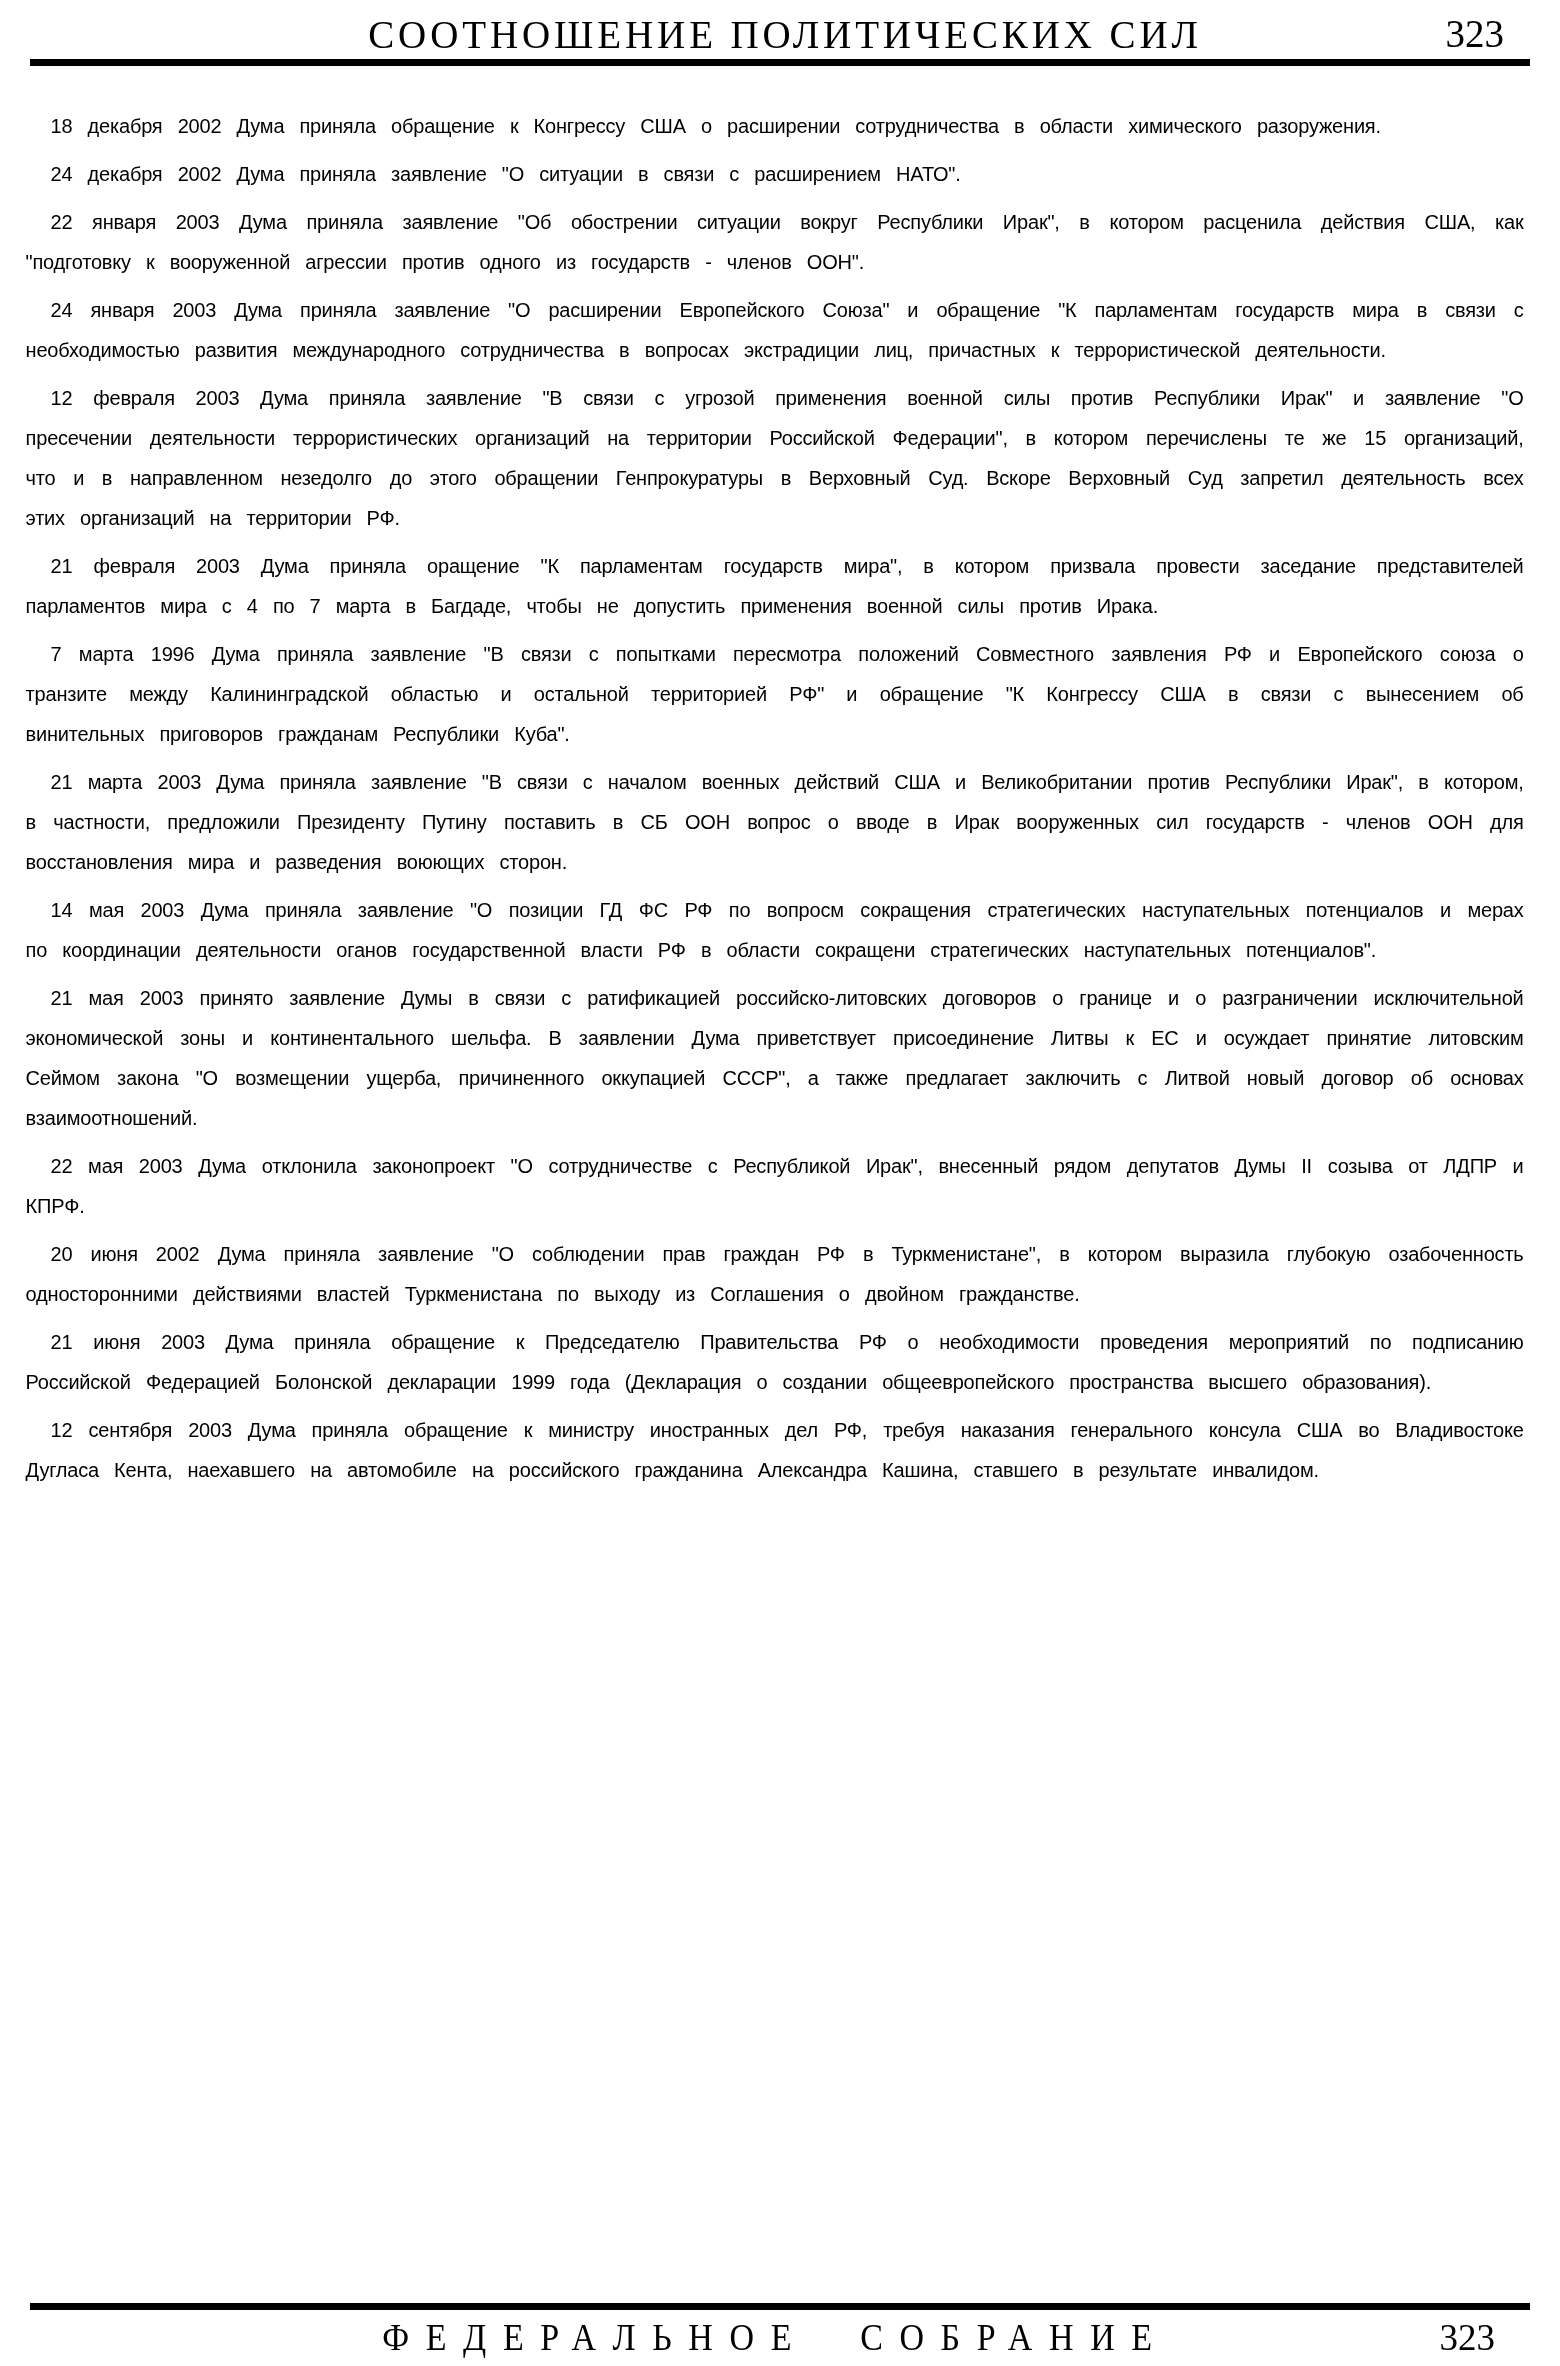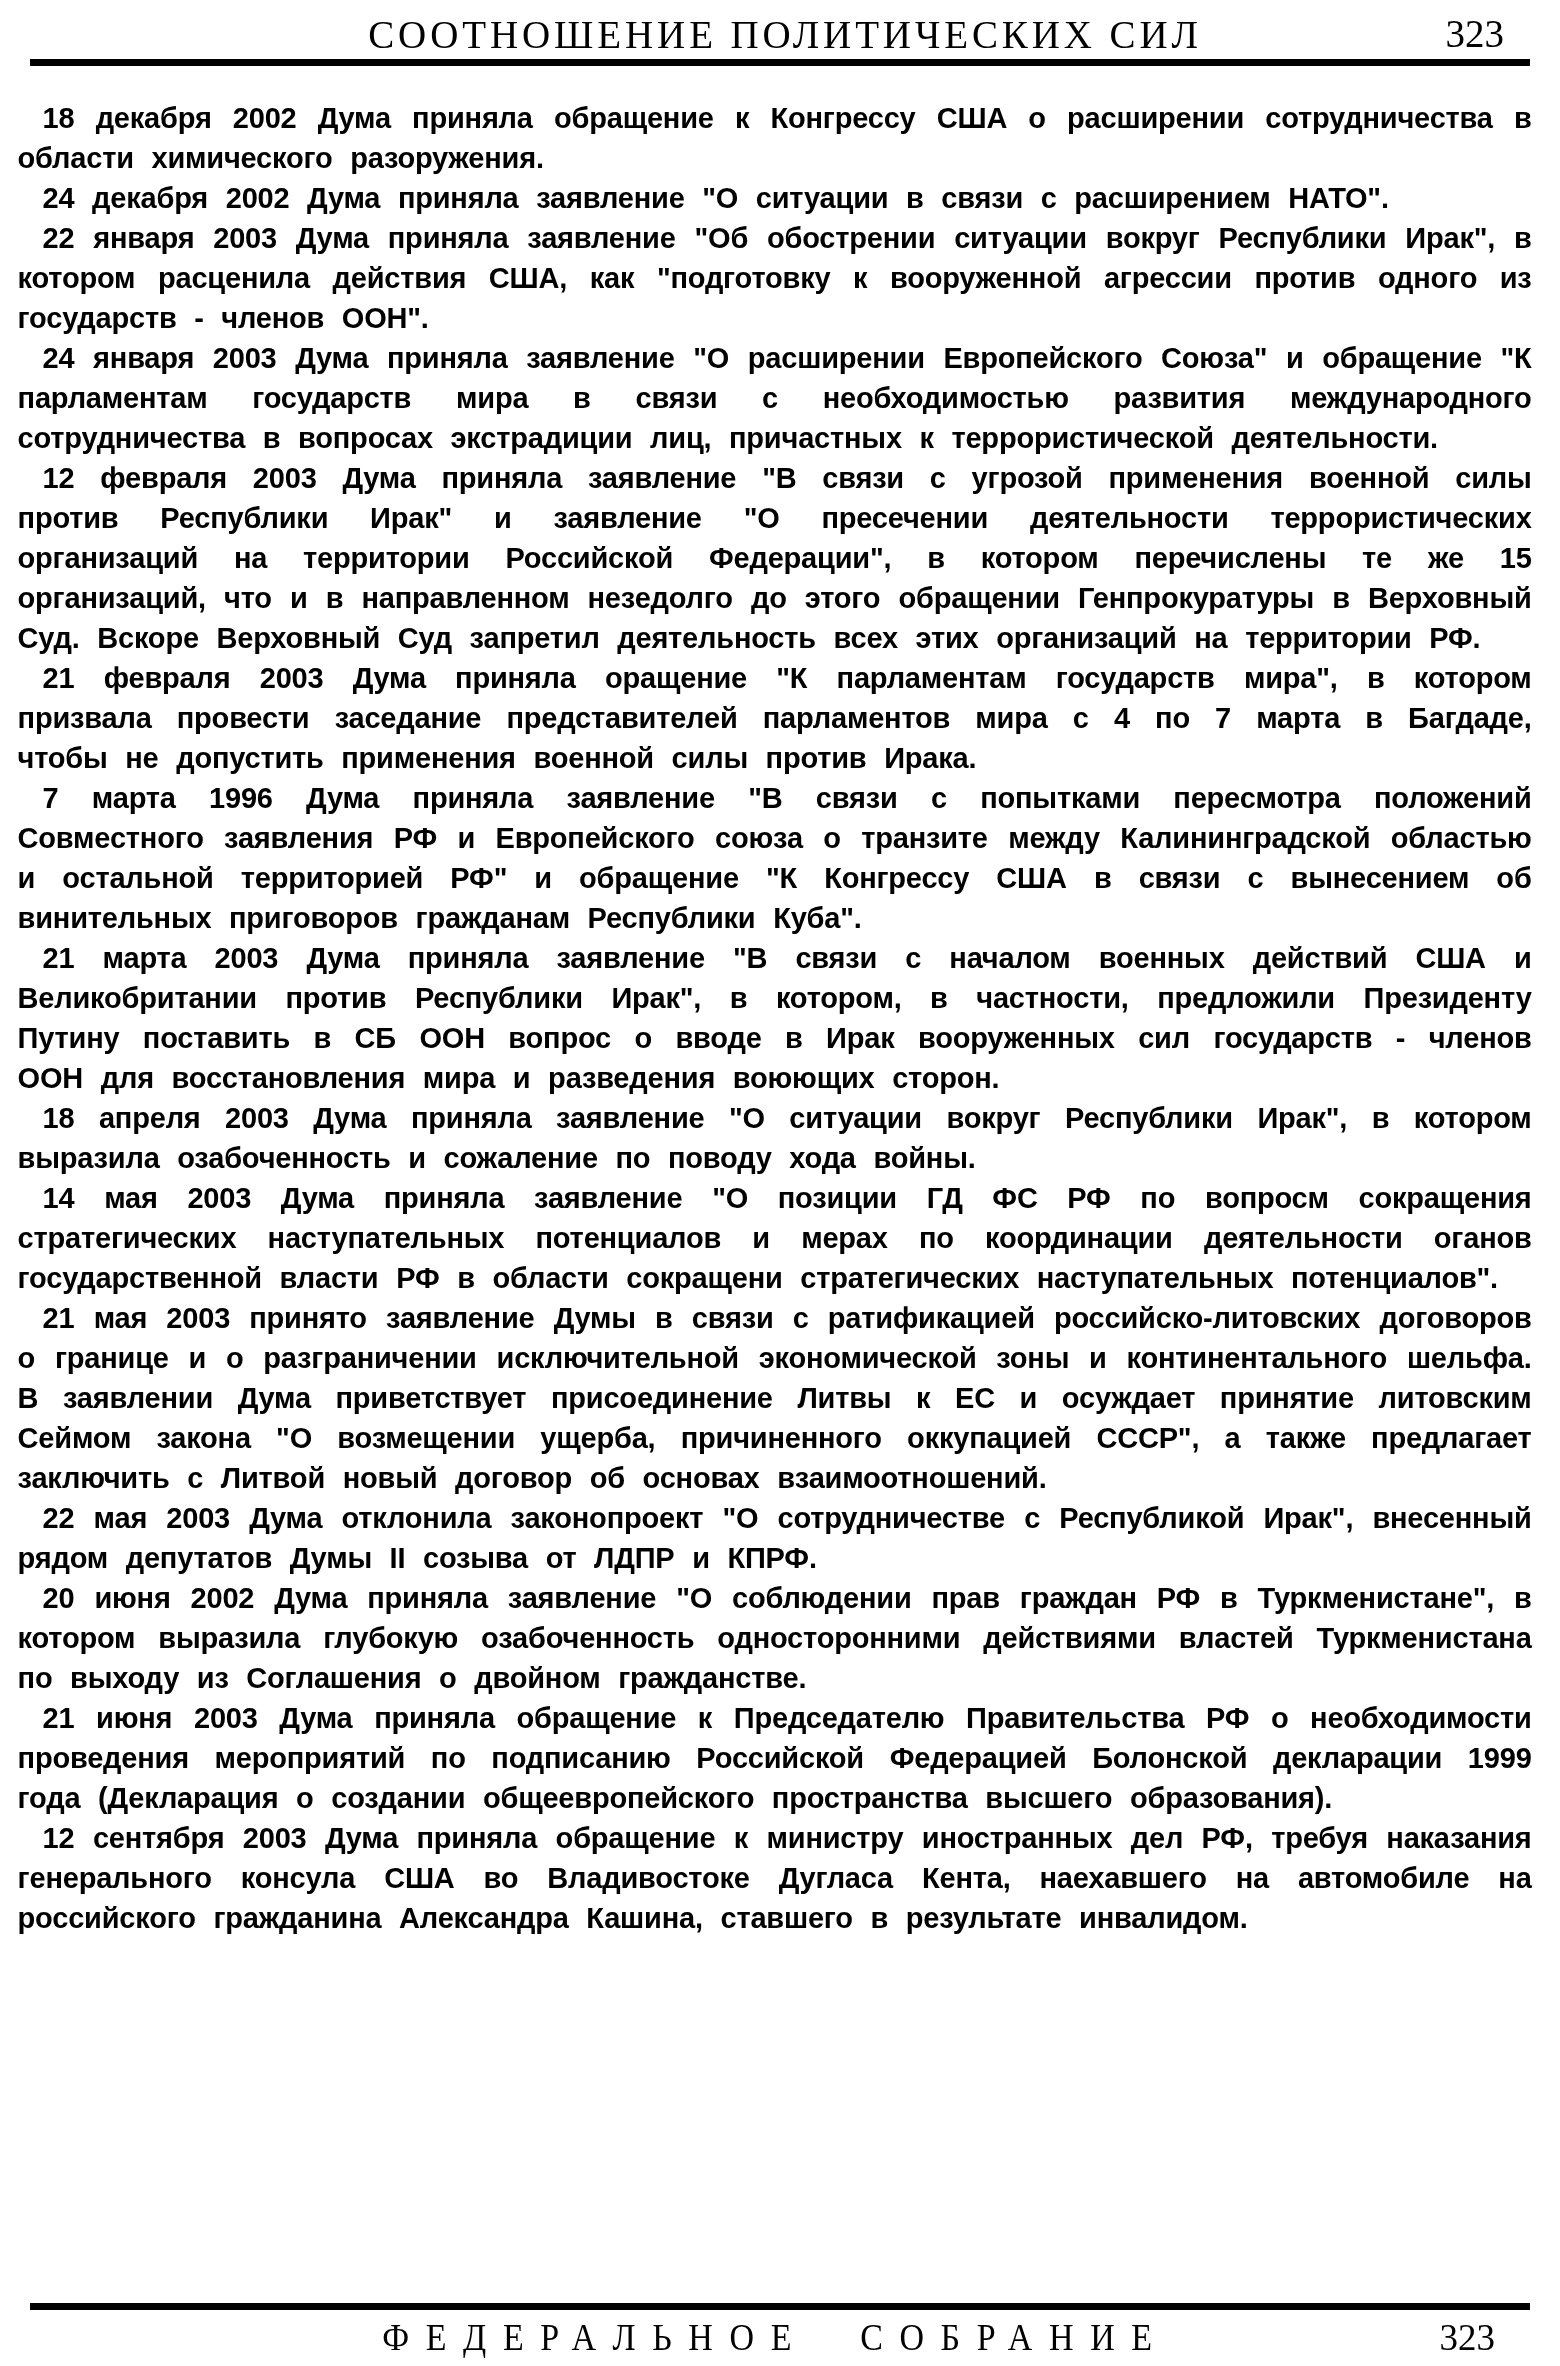--- a/index.html
+++ b/index.html
@@ -45,28 +45,27 @@
   .rule-top { top: 59px; }
   .rule-bottom { top: 2303px; }
   
   .page-body {
     position: absolute;
     top: 98px;
     left: 17.6px;
     width: 1514px;
   }
   .para {
-    margin: 0;
-    font-size: 29px;
+    margin: 8px;
+    font-size: 20px;
     line-height: 40px;
     text-align: justify;
     text-indent: 25px;
     word-spacing: 9.8px;
     letter-spacing: -0.2px;
-    font-weight: bold;
   }
   
   .page-footer {
     position: absolute;
     top: 2313px; left: 29px; right: 38px;
     height: 49px;
   }
   .page-footer .foot-title {
     position: absolute;
     left: 0; right: 0;
@@ -101,21 +100,20 @@
 
   <div class="page-body">
       <p class="para">18 декабря 2002 Дума приняла обращение к Конгрессу США о расширении сотрудничества в области химического разоружения.</p>
       <p class="para">24 декабря 2002 Дума приняла заявление "О ситуации в связи с расширением НАТО".</p>
       <p class="para">22 января 2003 Дума приняла заявление "Об обострении ситуации вокруг Республики Ирак", в котором расценила действия США, как "подготовку к вооруженной агрессии против одного из государств - членов ООН".</p>
       <p class="para">24 января 2003 Дума приняла заявление "О расширении Европейского Союза" и обращение "К парламентам государств мира в связи с необходимостью развития международного сотрудничества в вопросах экстрадиции лиц, причастных к террористической деятельности.</p>
       <p class="para">12 февраля 2003 Дума приняла заявление "В связи с угрозой применения военной силы против Республики Ирак" и заявление "О пресечении деятельности террористических организаций на территории Российской Федерации", в котором перечислены те же 15 организаций, что и в направленном незедолго до этого обращении Генпрокуратуры в Верховный Суд. Вскоре Верховный Суд запретил деятельность всех этих организаций на территории РФ.</p>
       <p class="para">21 февраля 2003 Дума приняла оращение "К парламентам государств мира", в котором призвала провести заседание представителей парламентов мира с 4 по 7 марта в Багдаде, чтобы не допустить применения военной силы против Ирака.</p>
       <p class="para">7 марта 1996 Дума приняла заявление "В связи с попытками пересмотра положений Совместного заявления РФ и Европейского союза о транзите между Калининградской областью и остальной территорией РФ" и обращение "К Конгрессу США в связи с вынесением об винительных приговоров гражданам Республики Куба".</p>
       <p class="para">21 марта 2003 Дума приняла заявление "В связи с началом военных действий США и Великобритании против Республики Ирак", в котором, в частности, предложили Президенту Путину поставить в СБ ООН вопрос о вводе в Ирак вооруженных сил государств - членов ООН для восстановления мира и разведения воюющих сторон.</p>
-      <p class="para">18 апреля 2003 Дума приняла заявление "О ситуации вокруг Республики Ирак", в котором  выразила озабоченность и сожаление по поводу хода войны.</p>
       <p class="para">14 мая 2003 Дума приняла заявление "О позиции ГД ФС РФ по вопросм сокращения стратегических наступательных потенциалов и мерах по координации деятельности оганов государственной власти РФ в области сокращени стратегических наступательных потенциалов".</p>
       <p class="para">21 мая 2003 принято заявление Думы в связи с ратификацией российско-литовских договоров о границе и о разграничении исключительной экономической зоны и континентального шельфа. В заявлении Дума приветствует присоединение Литвы к ЕС и осуждает принятие литовским Сеймом закона "О возмещении ущерба, причиненного оккупацией СССР", а также предлагает заключить с Литвой новый договор об основах взаимоотношений.</p>
       <p class="para">22 мая 2003 Дума отклонила законопроект "О сотрудничестве с Республикой Ирак", внесенный рядом депутатов Думы II созыва от ЛДПР и КПРФ.</p>
       <p class="para">20 июня 2002 Дума приняла заявление "О соблюдении прав граждан РФ в Туркменистане", в котором выразила глубокую озабоченность односторонними действиями властей Туркменистана по выходу из Соглашения о двойном гражданстве.</p>
       <p class="para">21 июня 2003 Дума приняла обращение к Председателю Правительства РФ о необходимости проведения мероприятий по подписанию Российской Федерацией Болонской декларации 1999 года (Декларация о создании общеевропейского пространства высшего образования).</p>
       <p class="para">12 сентября 2003 Дума приняла обращение к министру иностранных дел РФ, требуя наказания генерального консула США во Владивостоке Дугласа Кента, наехавшего на автомобиле на российского гражданина Александра Кашина, ставшего в результате инвалидом.</p>
     </div>
 
   <div class="rule rule-bottom"></div>
 

